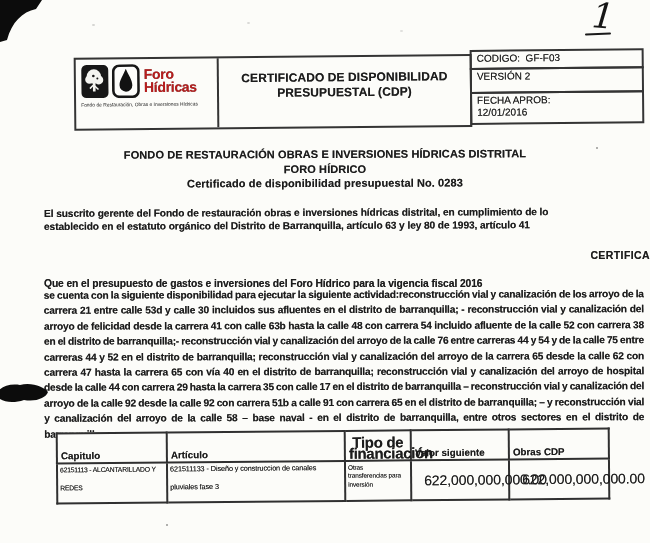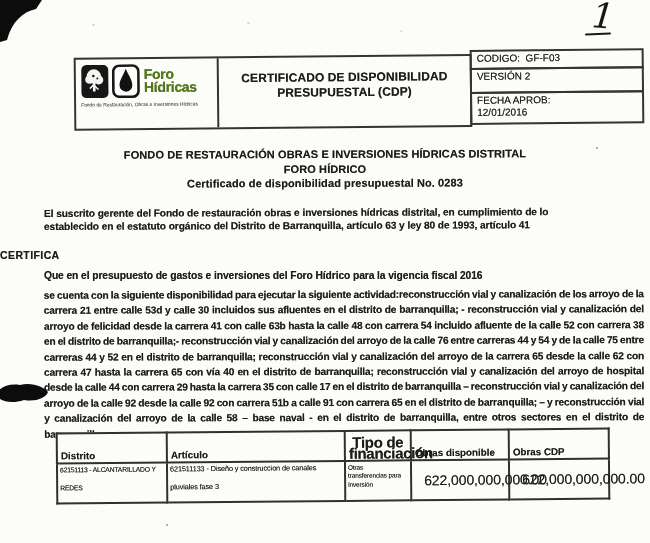--- a/index.html
+++ b/index.html
@@ -32,21 +32,21 @@
 
   
   .header { position:absolute; left:74px; top:55px; width:570px; height:73px;
             display:flex; transform:rotate(-0.55deg); z-index:2; }
   .main-box { flex:1; display:flex; border:2px solid #343434; }
   .logo-cell { width:143px; border-right:2px solid #343434; padding:5px 3px 2px 5px;
                display:flex; flex-direction:column; }
   .logo-row { display:flex; align-items:center; }
   .icon-box { width:28px; height:34px; margin-right:3px; flex:none; }
   .logo-text { margin-left:1px; font-weight:bold; font-size:14px; line-height:13px;
-               letter-spacing:-0.3px; color:#4d7c0f; }
+               letter-spacing:-0.3px; color:#b91c1c; }
   .tagline { font-size:5px; margin-top:3px; white-space:nowrap; letter-spacing:0;
              color:#222; transform:scaleX(0.98); transform-origin:left; }
   .title-cell { flex:1; text-align:center; font-weight:bold; font-size:12px;
                 line-height:15px; padding-top:13px; letter-spacing:0.1px; }
   .meta-cell { width:174px; display:flex; flex-direction:column; margin-left:-2px; margin-top:-4px; }
   .meta-box { border:2px solid #343434; padding:1px 5px; font-size:10px;
               line-height:11.5px; white-space:pre-wrap; }
   .meta-box + .meta-box { margin-top:-2px; }
   .meta-codigo { height:20px; }
   .meta-version { height:26px; }
@@ -55,25 +55,25 @@
   
   .doc-titles { position:absolute; top:147px; left:0; width:100%; text-align:center;
                 font-weight:bold; transform:rotate(-0.2deg); }
   .doc-titles div { font-size:11px; line-height:14.5px; letter-spacing:0.1px; }
 
   
   .intro { position:absolute; top:206px; left:44px; width:556px;
            font-size:10.2px; font-weight:bold; line-height:13px;
            letter-spacing:-0.1px; transform:rotate(-0.2deg); }
 
-  .certifica { position:absolute; top:249px; left:0; width:100%; text-align:left;
+  .certifica { position:absolute; top:249px; left:0; width:100%; text-align:right;
                font-size:10.5px; font-weight:bold; letter-spacing:0.4px; }
 
   
-  .body-line1 { position:absolute; top:270px; left:44px; font-size:10.3px;
+  .body-line1 { position:absolute; top:278px; left:44px; font-size:10.3px;
                 font-weight:bold; letter-spacing:-0.1px; }
   .body-par { position:absolute; top:287px; left:44px; width:600px;
               font-size:10.2px; font-weight:bold; line-height:15.4px;
               text-align:justify; letter-spacing:-0.2px; word-spacing:-0.5px;
               transform:rotate(-0.15deg); }
 
   
   .cdp-wrap { position:absolute; left:56px; top:430px; width:554px;
               background:#fcfcf9; transform:rotate(-0.5deg); z-index:3; }
   table { border-collapse:collapse; table-layout:fixed; width:552px; }
@@ -164,24 +164,24 @@
     <table>
       <colgroup>
         <col style="width:110px">
           <col style="width:178px">
           <col style="width:66px">
         <col style="width:98px">
           <col style="width:100px">
       </colgroup>
       <tbody>
           <tr>
-        <th class="txt">Distrito</th>
+        <th class="txt">Capitulo</th>
         <th class="txt">Artículo</th>
         <th class="txt th-tipo">Tipo de financiación</th>
-        <th class="txt">Obras disponible</th>
+        <th class="txt">Valor siguiente</th>
         <th class="txt">Obras CDP</th>
       </tr>
       <tr>
         <td class="c-capitulo txt">62151113 - ALCANTARILLADO Y
 
 REDES</td>
         <td class="c-articulo txt">621511133 - Diseño y construccion de canales
 
 pluviales fase 3</td>
         <td class="c-tipo txt">Otras

